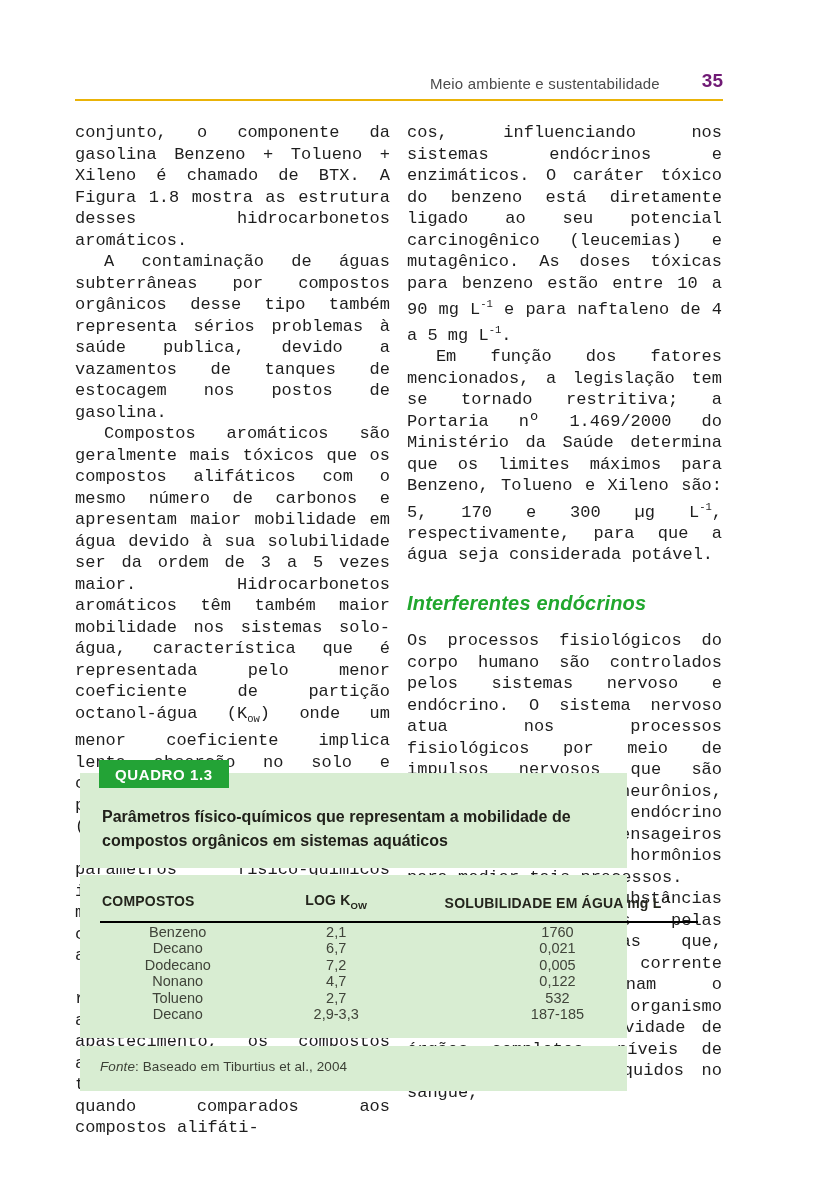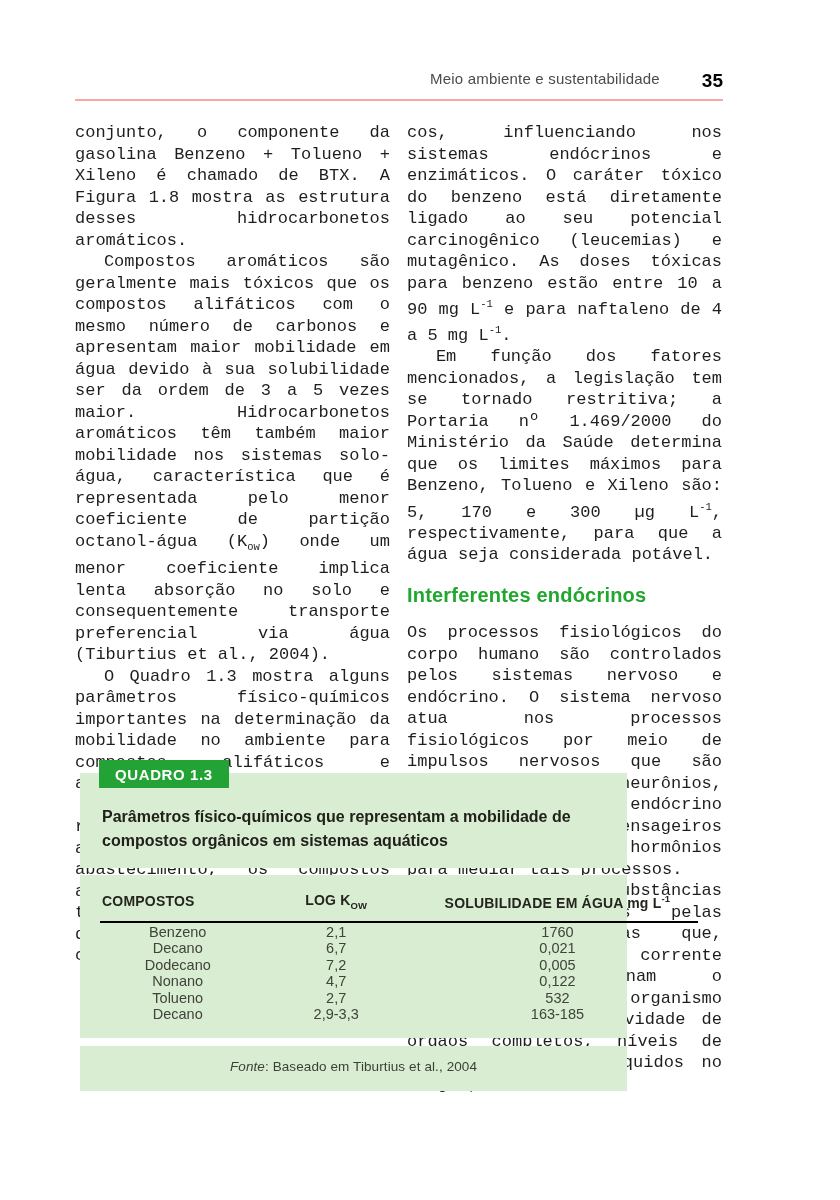--- a/index.html
+++ b/index.html
@@ -8,47 +8,47 @@
   body {
     width:840px; height:1200px; position:relative; overflow:hidden;
     font-family:"Liberation Serif","DejaVu Serif",serif;
     color:#1e1e1e;
   }
   .page { position:absolute; inset:0; background:#ffffff; }
 
   
   .page-header {
     position:absolute; left:75px; top:70px; width:648px;
-    display:flex; align-items:flex-start; justify-content:flex-end;
-    border-bottom:2px solid #fca5a5; padding-bottom:7px;
+    display:flex; align-items:flex-end; justify-content:flex-end;
+    border-bottom:2px solid #eab308; padding-bottom:7px;
   }
   .running-title {
     font-family:"Liberation Sans","DejaVu Sans",sans-serif;
     font-size:15px; color:#4b4b4b; letter-spacing:0.2px;
   }
   .page-number {
     font-family:"Liberation Sans","DejaVu Sans",sans-serif;
-    font-size:19px; font-weight:bold; color:#000000; margin-left:42px;
+    font-size:19px; font-weight:bold; color:#701a75; margin-left:42px;
   }
 
   
   .columns {
     position:absolute; left:75px; top:122px; width:648px;
     display:flex; gap:17px;
   }
   .col { width:315px; text-align:justify; font-size:17px; line-height:21.5px; }
   .col p { text-indent:1.7em;font-family:Liberation Mono, monospace; }
   .col p.noindent { text-indent:0; }
   .col sub { font-size:0.62em; }
   .col sup { font-size:0.62em; }
 
   .section-heading {
     font-family:"Liberation Sans","DejaVu Sans",sans-serif;
-    font-weight:bold; font-size:20px;
-    color:#21a72e; margin:19px 0 16px; text-align:left; letter-spacing:0.2px;
+    font-style:italic; font-weight:bold; font-size:20px;
+    color:#21a72e; margin:27px 0 16px; text-align:left; letter-spacing:0.2px;
   }
 
   
   .quadro { position:absolute; left:80px; top:760px; width:547px;
     font-family:"Liberation Sans","DejaVu Sans",sans-serif; }
   .quadro-label {
     display:inline-block; position:relative; left:19px; z-index:2;
     background:#23a336; color:#ffffff; font-weight:bold; font-size:15px;
     letter-spacing:0.6px; padding:6px 16px 5px;
   }
@@ -71,35 +71,36 @@
   th.th-left { text-align:left; padding-left:2px; }
   th sub, td sub { font-size:0.68em; }
   th sup, td sup { font-size:0.68em; }
   col.c1 { width:26%; } col.c2 { width:27%; } col.c3 { width:47%; }
   td { font-size:14.5px; line-height:16.5px; text-align:center; padding:0; }
   tbody tr:first-child td { padding-top:1px; }
 
   .quadro-fonte-panel {
     background:#d8edd2; margin-top:8px; padding:13px 20px 17px;
   }
-  .fonte-text { font-size:13.5px; color:#3c4036; letter-spacing:0.1px;text-align:center; }
+  .fonte-text { font-size:13.5px; color:#3c4036; letter-spacing:0.1px; }
 </style>
 </head>
 <body>
 
 <div class="page">
 
   <header class="page-header">
     <span class="running-title">Meio ambiente e sustentabilidade</span>
     <span class="page-number">35</span>
   </header>
 
   <main class="columns">
     <div class="col col-left">
       <p class="noindent">conjunto, o componente da gasolina Benzeno + Tolueno + Xileno é chamado de BTX. A Figura 1.8 mostra as estrutura desses hidrocarbonetos aromáticos.</p>
+      <p>A contaminação de águas subterrâneas por compostos orgânicos desse tipo também representa sérios problemas à saúde publica, devido a vazamentos de tanques de estocagem nos postos de gasolina.</p>
       <p>Compostos aromáticos são geralmente mais tóxicos que os compostos alifáticos com o mesmo número de carbonos e apresentam maior mobilidade em água devido à sua solubilidade ser da ordem de 3 a 5 vezes maior. Hidrocarbonetos aromáticos têm também maior mobilidade nos sistemas solo-água, característica que é representada pelo menor coeficiente de partição octanol-água (K<sub>ow</sub>) onde um menor coeficiente implica lenta absorção no solo e consequentemente transporte preferencial via água (Tiburtius et al., 2004).</p>
       <p>O Quadro 1.3 mostra alguns parâmetros físico-químicos importantes na determinação da mobilidade no ambiente para compostos alifáticos e aromáticos.</p>
       <p>Além de migrarem mais rapidamente através das águas, atingindo mananciais de abastecimento, os compostos aromáticos apresentam toxicidade crônica elevada quando comparados aos compostos alifáti-</p>
     </div>
     <div class="col col-right">
       <p class="noindent">cos, influenciando nos sistemas endócrinos e enzimáticos. O caráter tóxico do benzeno está diretamente ligado ao seu potencial carcinogênico (leucemias) e mutagênico. As doses tóxicas para benzeno estão entre 10 a 90 mg L<sup>-1</sup> e para naftaleno de 4 a 5 mg L<sup>-1</sup>.</p>
       <p>Em função dos fatores mencionados, a legislação tem se tornado restritiva; a Portaria nº 1.469/2000 do Ministério da Saúde determina que os limites máximos para Benzeno, Tolueno e Xileno são: 5, 170 e 300 µg L<sup>-1</sup>, respectivamente, para que a água seja considerada potável.</p>
       <h2 class="section-heading">Interferentes endócrinos</h2>
       <p class="noindent">Os processos fisiológicos do corpo humano são controlados pelos sistemas nervoso e endócrino. O sistema nervoso atua nos processos fisiológicos por meio de impulsos nervosos que são conduzidos via neurônios, enquanto o sistema endócrino se utiliza de mensageiros químicos denominados hormônios para mediar tais processos.</p>
       <p>Hormônios são substâncias químicas produzidas pelas glândulas endócrinas que, lançadas na corrente sanguínea, coordenam o funcionamento do organismo como um todo. A atividade de órgãos completos, níveis de sais, açúcares e líquidos no sangue,</p>
@@ -147,21 +148,21 @@
             <td>0,122</td>
           </tr>
           <tr>
             <td>Tolueno</td>
             <td>2,7</td>
             <td>532</td>
           </tr>
           <tr>
             <td>Decano</td>
             <td>2,9-3,3</td>
-            <td>163-185</td>
+            <td>187-185</td>
           </tr>
         </tbody>
       </table>
     </div>
     <div class="quadro-fonte-panel">
       <p class="fonte-text"><i>Fonte</i>: Baseado em Tiburtius et al., 2004</p>
     </div>
   </section>
 
 </div>

